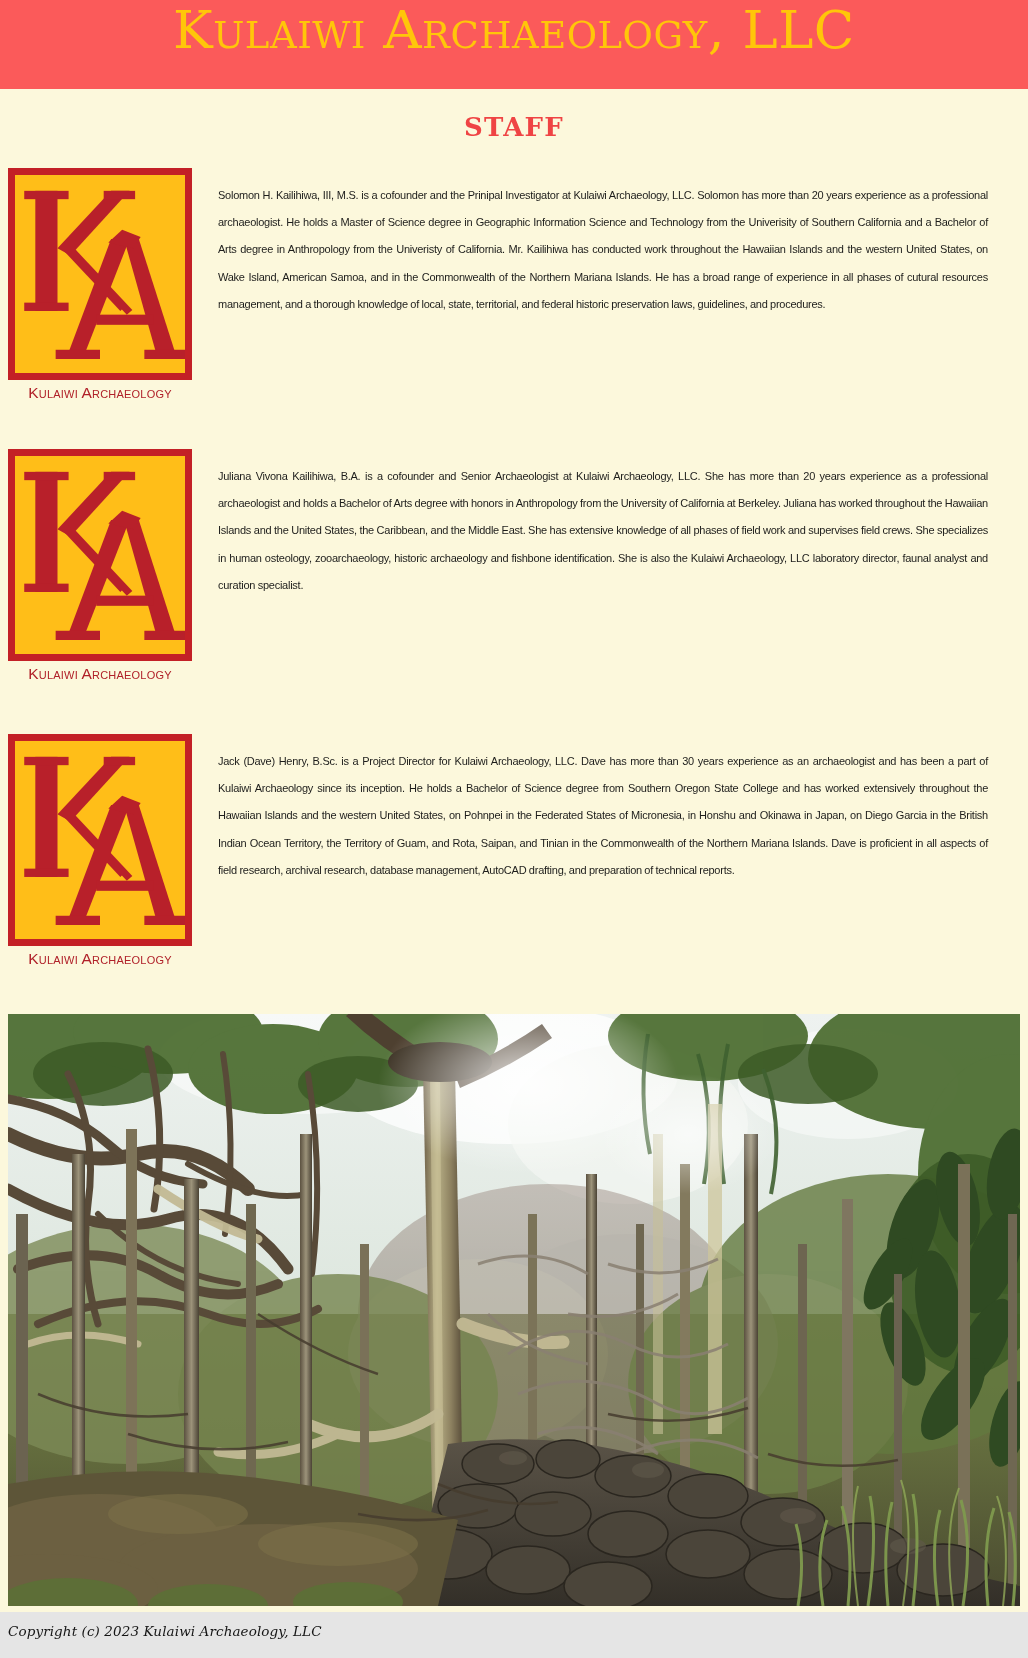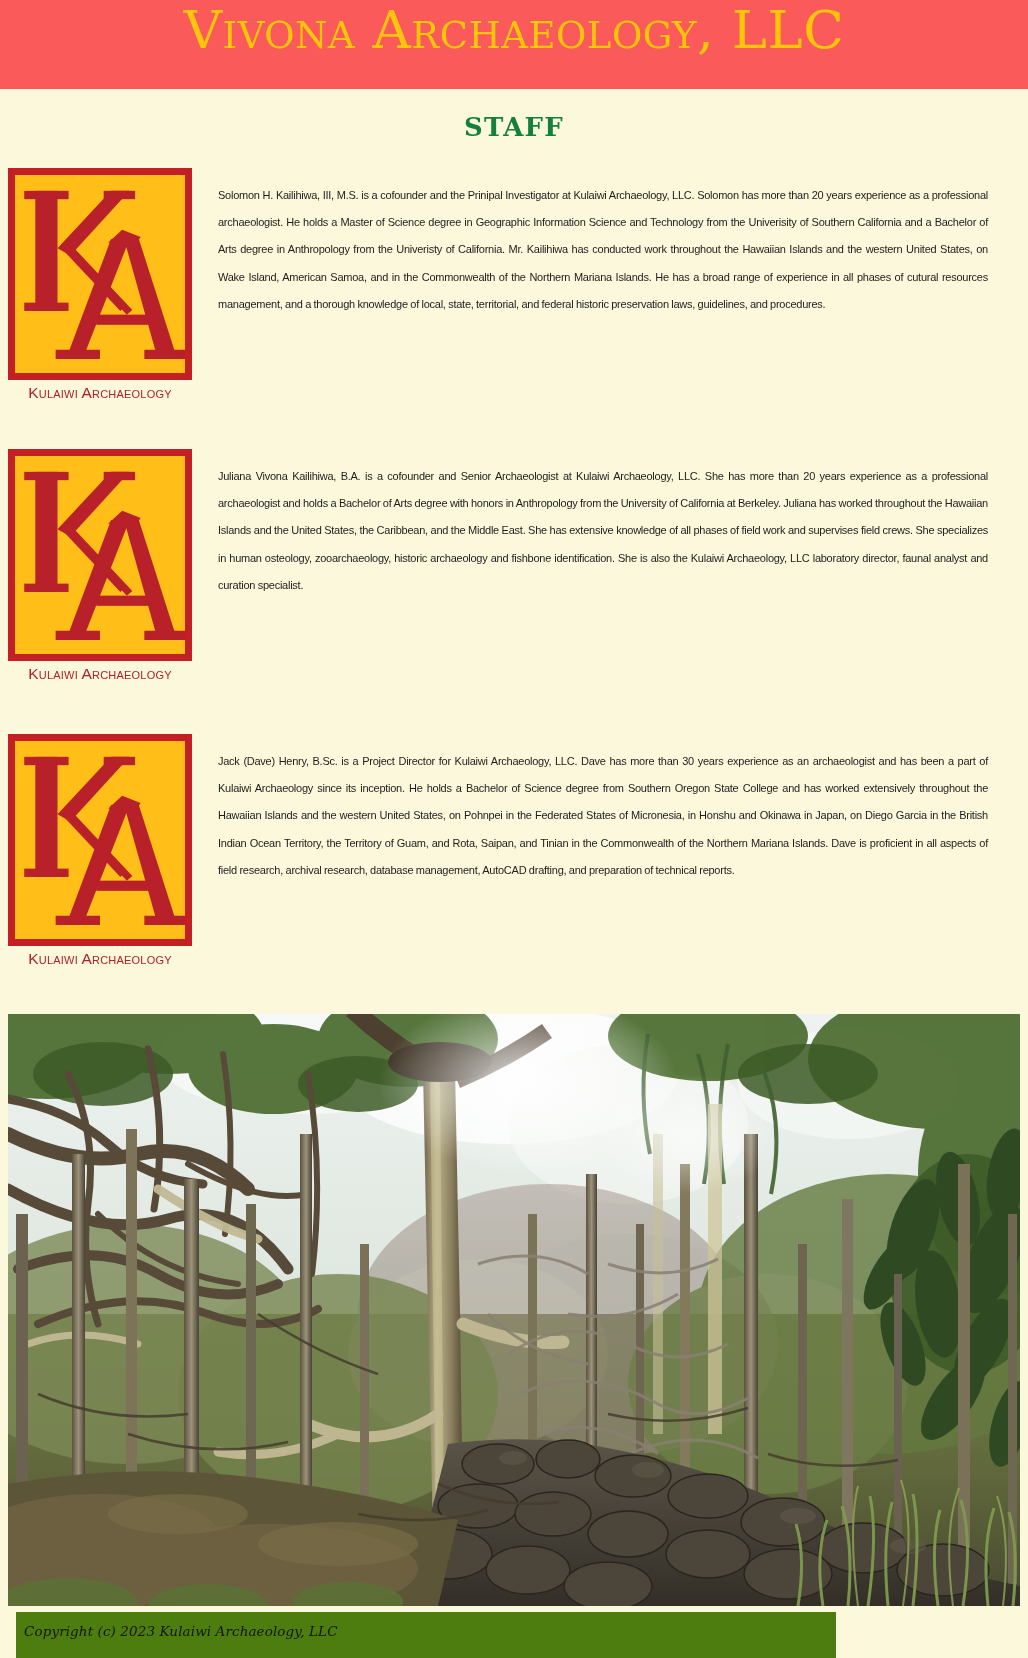--- a/index.html
+++ b/index.html
@@ -42,21 +42,21 @@
     white-space: nowrap;
     margin-top: -2px;
     letter-spacing: -0.1px;
   }
 
   
   .page-title {
     font-family: "DejaVu Serif", serif;
     font-weight: bold;
     font-size: 26px;
-    color: #15803d;
+    color: #ef4444;
     text-align: center;
     margin-top: 23px;
     letter-spacing: 1.2px;
   }
 
   
   .staff-list {
     margin-top: 26px;
   }
   .staff-row {
@@ -119,40 +119,40 @@
     top: 1014px;
     width: 1012px;
     height: 592px;
     overflow: hidden;
   }
   .photo-wrap svg { display:block; }
 
   
   .footer {
     position: absolute;
-    left: 16px;
+    left: 0;
     top: 1612px;
-    width: 820px;
+    width: 1028px;
     height: 46px;
-    background: #4d7c0f;
+    background: #e5e5e5;
   }
   .footer-text {
     font-family: "DejaVu Serif", serif;
     font-style: italic;
     font-size: 13.5px;
     color: #151515;
     padding: 11px 0 0 8px;
     letter-spacing: 0.1px;
   }
 </style>
 </head>
 <body>
 
 <div class="banner">
-  <div class="banner-title">Vivona Archaeology, LLC</div>
+  <div class="banner-title">Kulaiwi Archaeology, LLC</div>
 </div>
 
 <div class="page-title">STAFF</div>
 
 <div class="staff-list">
 
   <div class="staff-row r1">
     <div class="logo-cell">
       <div class="logo-box">
         <svg viewBox="0 0 184 212" xmlns="http://www.w3.org/2000/svg" aria-hidden="true">

